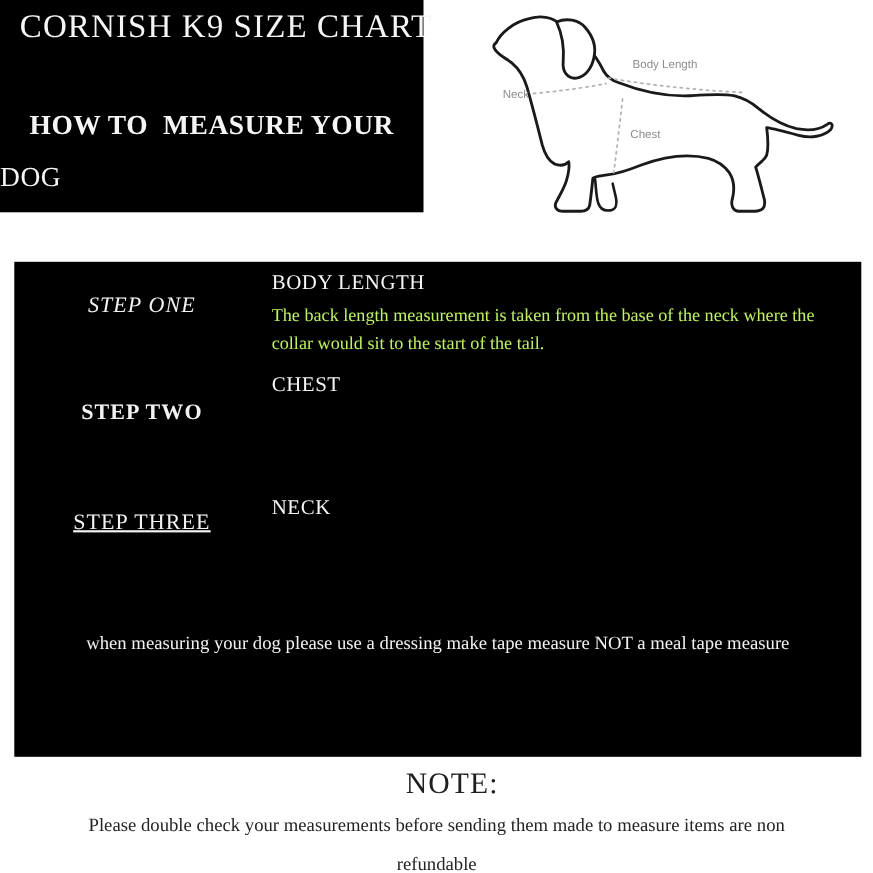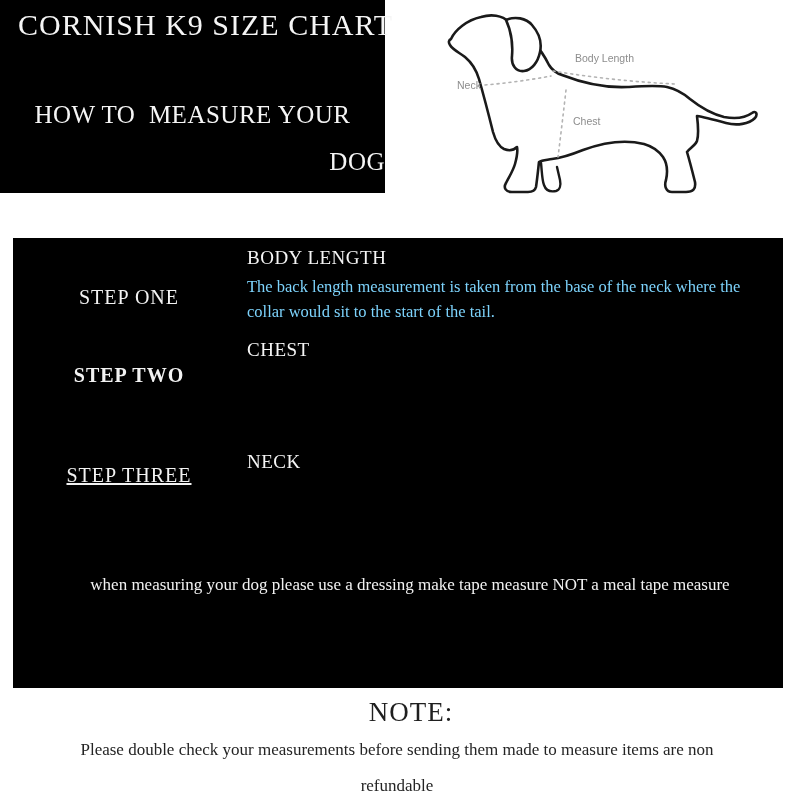--- a/index.html
+++ b/index.html
@@ -10,55 +10,55 @@
   
   .top-panel{
     position:absolute;left:0;top:0;width:385px;height:193px;background:#000000;
   }
   .brand-title{
     position:absolute;left:18px;top:8px;width:360px;
     color:#f5f5f5;font-size:30px;letter-spacing:1px;white-space:pre;
   }
   .subtitle-line1{
     position:absolute;left:0;top:101px;width:100%;text-align:center;
-    color:#f5f5f5;font-size:25px;letter-spacing:0.5px;white-space:pre;
+    color:#f5f5f5;font-size:25px;letter-spacing:0.5px;white-space:pre;font-weight:bold;
   }
   .subtitle-line2{
-    position:absolute;left:0;top:148px;width:100%;text-align:right;
+    position:absolute;left:0;top:148px;width:100%;text-align:left;
     color:#f5f5f5;font-size:25px;letter-spacing:0.5px;
   }
   
   .dog-diagram{position:absolute;left:435px;top:5px;width:360px;height:205px;}
   .dog-outline{fill:#ffffff;stroke:#1a1a1a;stroke-width:2.6;stroke-linejoin:round;stroke-linecap:round;}
   .dog-line{fill:none;stroke:#1a1a1a;stroke-width:2.4;stroke-linejoin:round;stroke-linecap:round;}
   .measure-line{fill:none;stroke:#b3b3b3;stroke-width:1.6;stroke-dasharray:2 4;stroke-linecap:round;}
   .diagram-label{font-family:"Liberation Sans",sans-serif;font-size:10.5px;fill:#8d8d8d;}
   
   .main-panel{
     position:absolute;left:13px;top:238px;width:770px;height:450px;background:#000000;
   }
   .step-label{
     position:absolute;left:0;width:232px;text-align:center;
     color:#f2f2f2;font-size:20px;letter-spacing:1px;
   }
-  .step-label.s1{top:48px;}
+  .step-label.s1{top:29px;font-style:italic;}
   .step-label.s2{top:126px;font-weight:bold;}
   .step-label.s3{top:226px;text-decoration:underline;}
   .step-content{position:absolute;left:234px;width:505px;}
   .step-content.c1{top:9px;}
   .step-content.c2{top:101px;}
   .step-content.c3{top:213px;}
   .step-heading{
     color:#f5f5f5;font-size:19px;letter-spacing:0.5px;margin:0 0 5px 0;
   }
   .step-desc{
-    color:#7dd3fc;font-size:16.5px;line-height:25px;margin:0;max-width:495px;
+    color:#bef264;font-size:16.5px;line-height:25px;margin:0;max-width:495px;
   }
   .tape-notice{
-    position:absolute;top:337px;left:12px;width:100%;text-align:center;
+    position:absolute;top:337px;left:0;width:100%;text-align:center;
     color:#f2f2f2;font-size:17px;
   }
   
   .note-section{position:absolute;left:0;top:697px;width:794px;text-align:center;}
   .note-heading{color:#1f1f1f;font-size:27px;letter-spacing:1px;margin:0;font-weight:normal;padding-left:28px;}
   .note-body{
     color:#242424;font-size:17px;line-height:36px;width:665px;margin:4px auto 0;
   }
 </style>
 </head>

